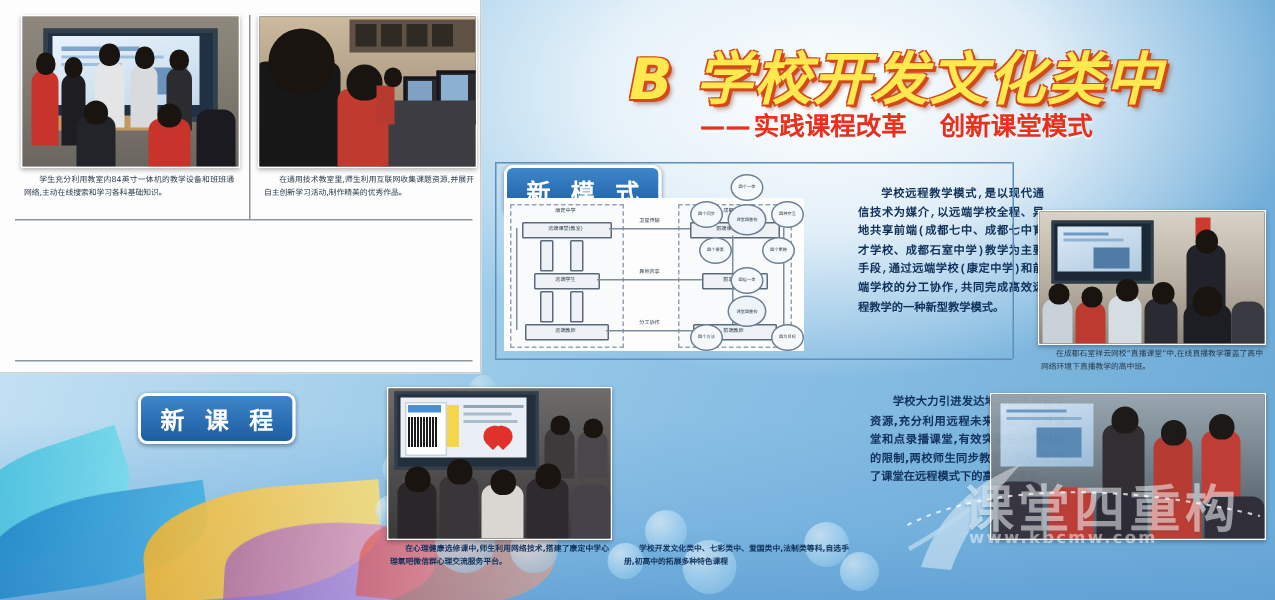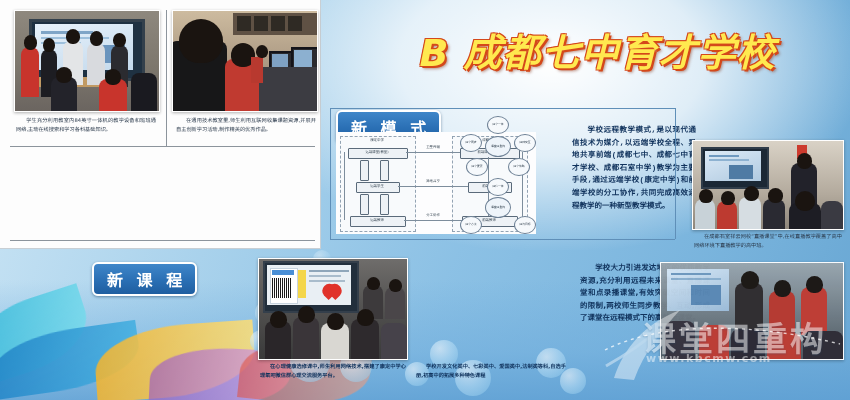--- a/index.html
+++ b/index.html
@@ -149,21 +149,24 @@
   <div class="bubble" style="left:430px;top:340px;width:28px;height:28px;"></div>
   <div class="bubble" style="left:455px;top:360px;width:36px;height:36px;"></div>
   <div class="bubble" style="left:405px;top:362px;width:24px;height:24px;"></div>
   <div class="bubble" style="left:536px;top:348px;width:30px;height:30px;"></div>
   <div class="bubble" style="left:560px;top:368px;width:26px;height:26px;"></div>
   <div class="bubble" style="left:313px;top:250px;width:18px;height:18px;opacity:.35;"></div>
   <div class="bubble" style="left:800px;top:170px;width:30px;height:30px;opacity:.3;"></div>
   <div class="bubble" style="left:818px;top:196px;width:20px;height:20px;opacity:.3;"></div>
 
   <div class="header">
-    <div class="main-title">B 成都七中育才学校</div>
+    <div class="main-title">B 学校开发文化类中</div>
+    <div class="sub-title">
+      <span class="sub-dash">——</span><span>实践课程改革</span><span class="sub-gap"></span><span>创新课堂模式</span>
+    </div>
   </div>
 
   <div class="topleft-card"></div>
 
   <div class="photo" style="left:14px;top:10px;width:144px;height:100px;background:#6e6a63;">
     <div class="ph-wall" style="left:0;top:0;width:144px;height:100px;background:linear-gradient(180deg,#8e887e 0%,#7d776d 55%,#6b6560 100%);"></div>
     <div class="ph-board" style="left:14px;top:8px;width:110px;height:56px;background:#1f3142;border:3px solid #33404c;"></div>
     <div class="ph-screen" style="left:20px;top:13px;width:98px;height:46px;background:linear-gradient(165deg,#e8f2fb,#c3d9ec);"></div>
     <div style="position:absolute;left:26px;top:20px;width:52px;height:3px;background:#7fa5c7;"></div>
     <div style="position:absolute;left:26px;top:26px;width:68px;height:2px;background:#9ec0dc;"></div>

